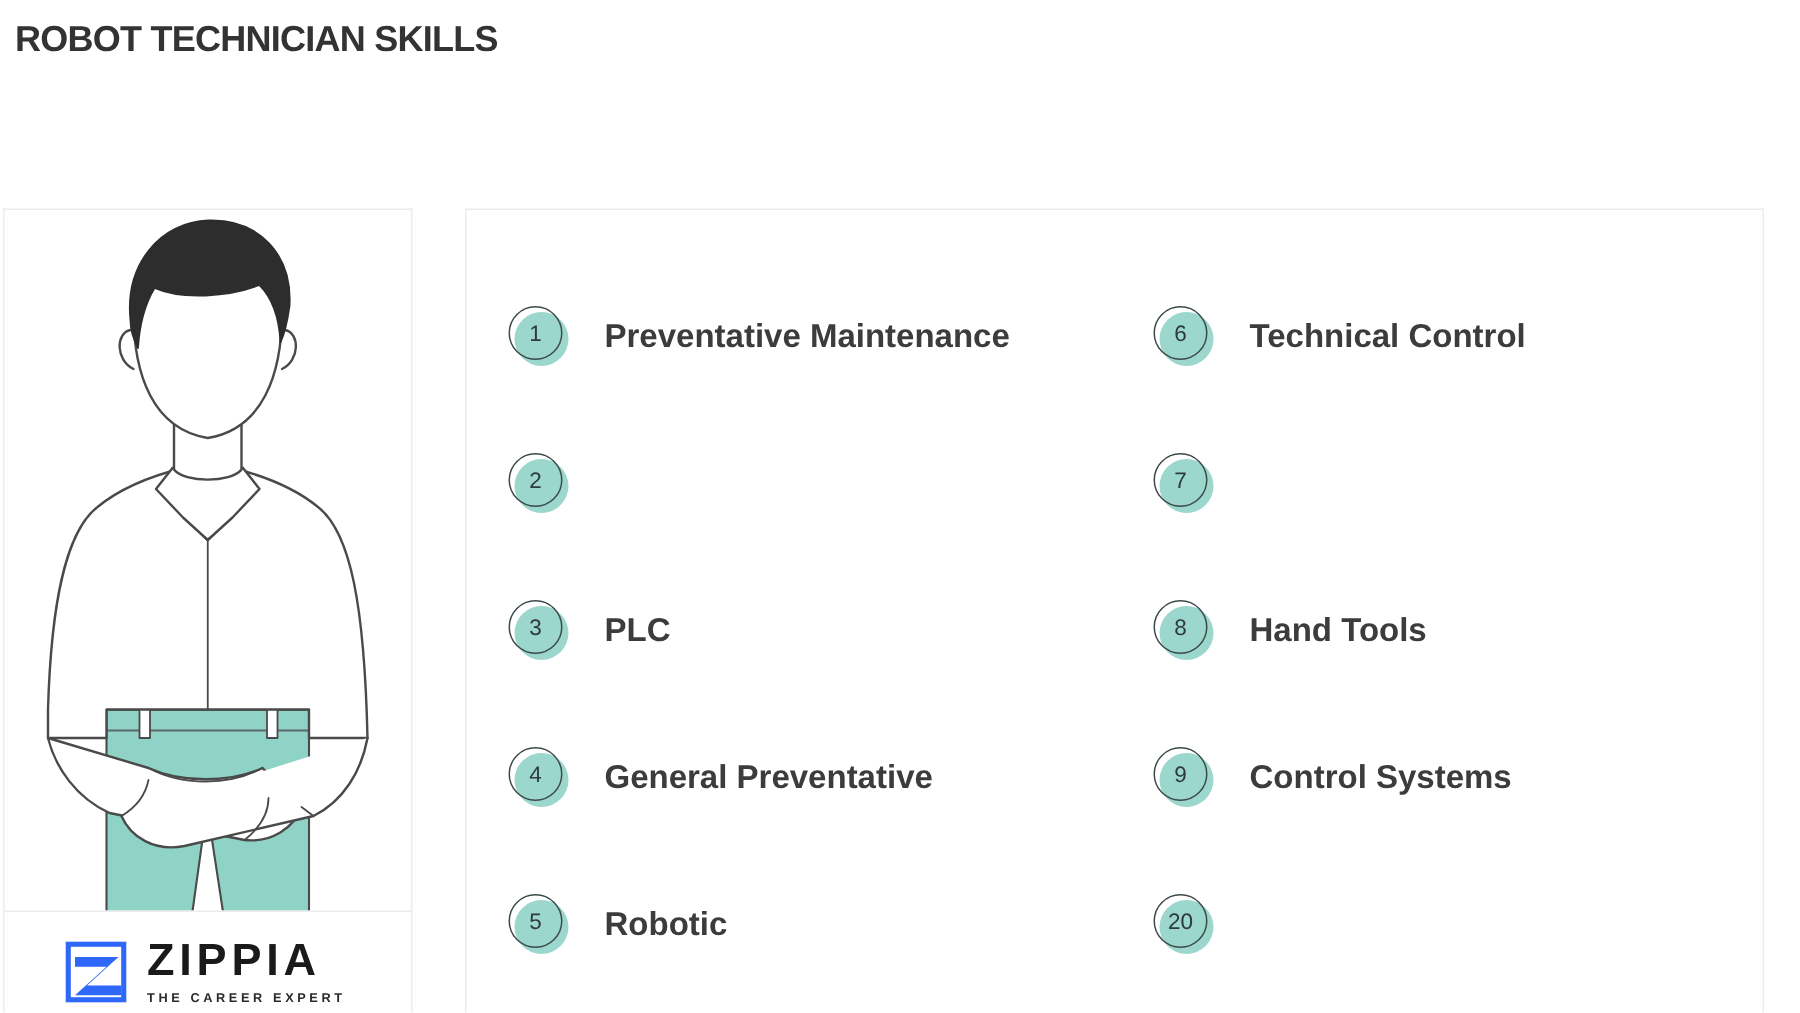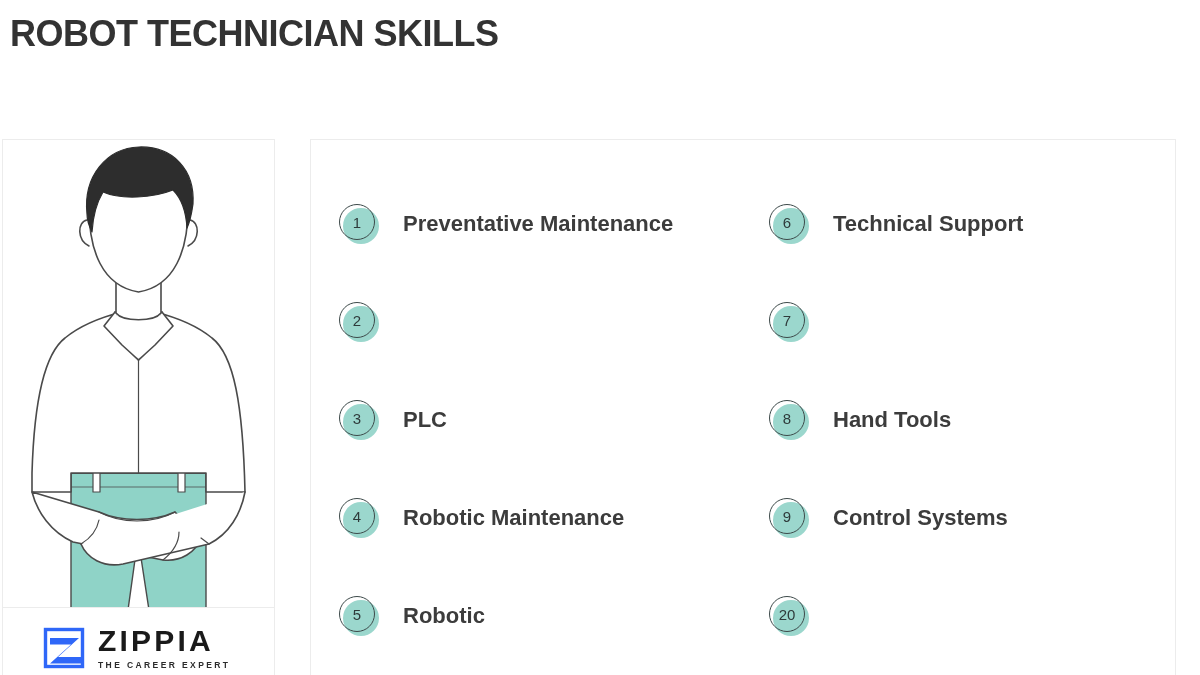--- a/index.html
+++ b/index.html
@@ -14,21 +14,21 @@
     overflow: hidden;
     position: relative;
     color: #3a3a3a;
   }
 
   
   .page-title {
     position: absolute;
     left: 10px;
     top: 14px;
-    font-size: 36px;
+    font-size: 24px;
     font-weight: bold;
     letter-spacing: -0.5px;
     color: #333333;
     line-height: 1.1;
     white-space: nowrap;
   }
 
   
   .illus-panel {
     position: absolute;
@@ -268,21 +268,21 @@
         <div class="num-text">1</div>
       </div>
       <div class="skill-label">Preventative Maintenance</div>
     </div>
     <div class="skill-item">
       <div class="num-badge">
         <div class="num-disc"></div>
         <div class="num-ring"></div>
         <div class="num-text">6</div>
       </div>
-      <div class="skill-label">Technical Support</div>
+      <div class="skill-label">Technical Control</div>
     </div>
 
     <div class="skill-item">
       <div class="num-badge">
         <div class="num-disc"></div>
         <div class="num-ring"></div>
         <div class="num-text">2</div>
       </div>
     </div>
     <div class="skill-item">
@@ -309,21 +309,21 @@
       </div>
       <div class="skill-label">Hand Tools</div>
     </div>
 
     <div class="skill-item">
       <div class="num-badge">
         <div class="num-disc"></div>
         <div class="num-ring"></div>
         <div class="num-text">4</div>
       </div>
-      <div class="skill-label">Robotic Maintenance</div>
+      <div class="skill-label">General Preventative</div>
     </div>
     <div class="skill-item">
       <div class="num-badge">
         <div class="num-disc"></div>
         <div class="num-ring"></div>
         <div class="num-text">9</div>
       </div>
       <div class="skill-label">Control Systems</div>
     </div>
 

